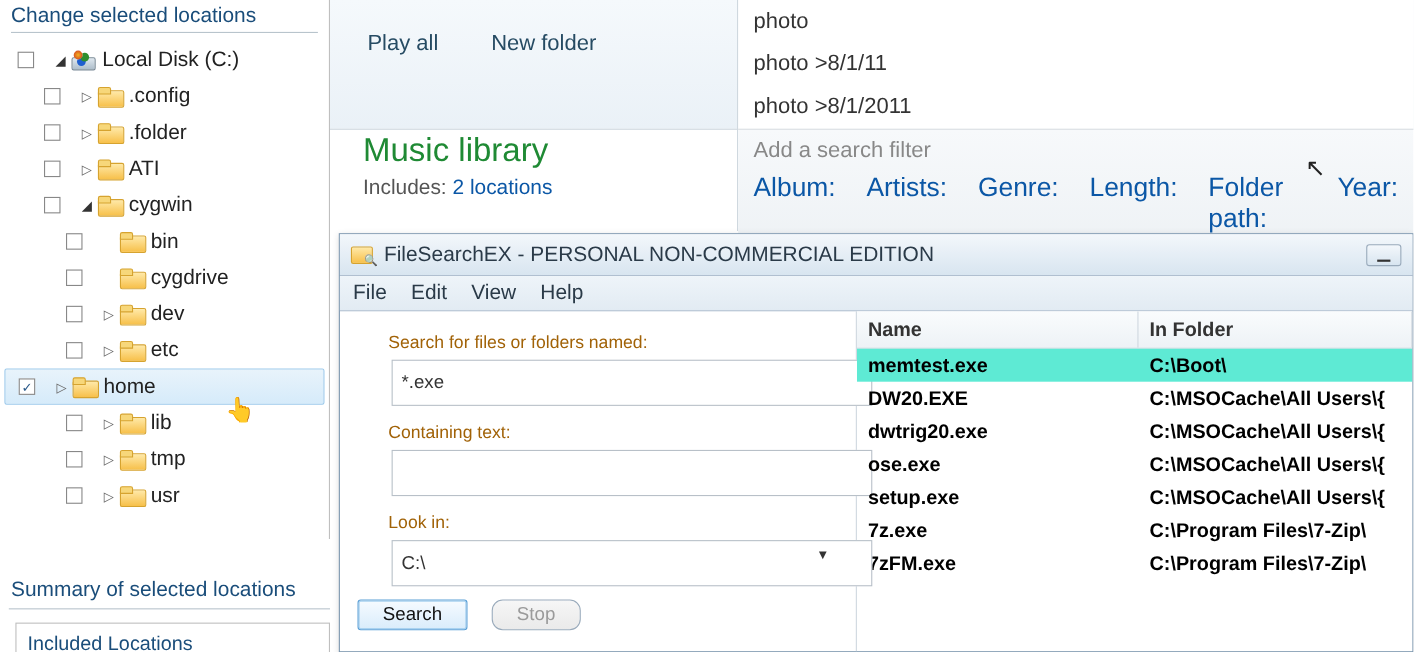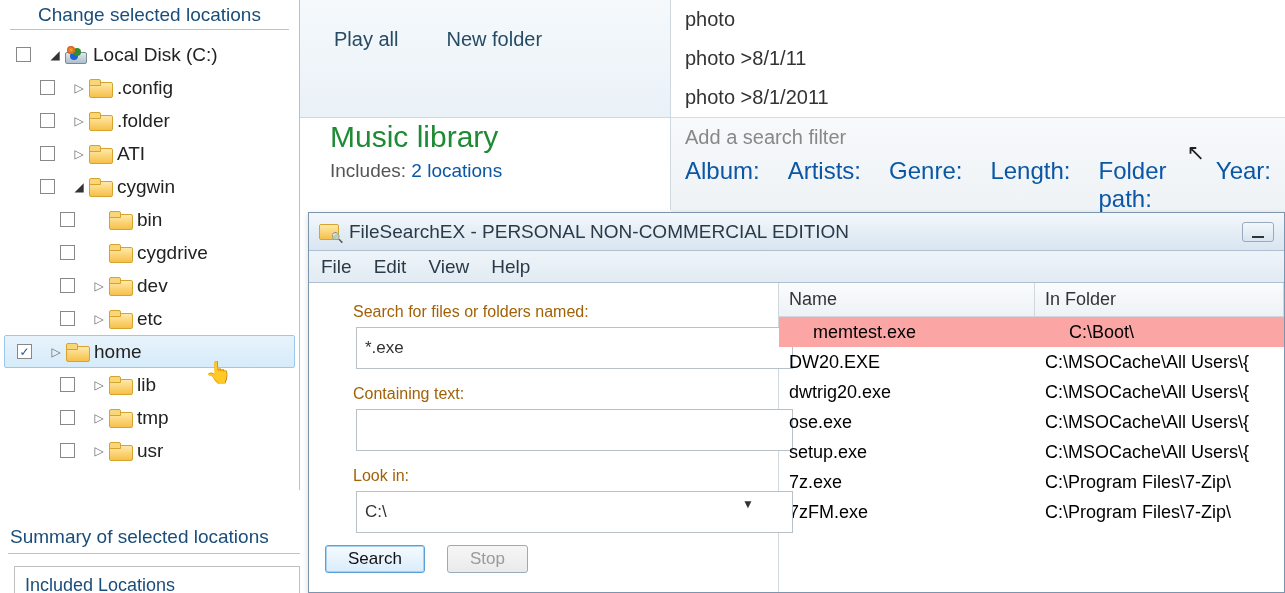--- a/index.html
+++ b/index.html
@@ -1,20 +1,20 @@
 <!DOCTYPE html>
 <html><head>
 <meta charset="utf-8">
 <style>
 * { box-sizing: border-box; font-family: "Segoe UI", Tahoma, sans-serif; }
 body { margin: 0; width: 1285px; height: 593px; background: #fff; position: relative; overflow: hidden; font-size: 18px; }
 
 
 .tree-panel { position: absolute; left: 0; top: 0; width: 300px; height: 490px; background: #fff; border-right: 1px solid #bfbfbf; }
-.tree-header { position: relative; color: #1a4d7a; padding: 4px 10px 2px 10px; font-size: 19px; text-align: center; }
+.tree-header { position: relative; color: #1a4d7a; padding: 4px 10px 2px 10px; font-size: 19px; }
 .tree-header::after { content:""; position:absolute; left:10px; right:10px; bottom:-2px; height:1px; background:#b8c4cc; }
 .tree { padding: 10px 0 0 0; }
 .tree-row { display: flex; align-items: center; height: 33px; padding-left: 16px; white-space: nowrap; }
 .tree-row.selected { background: linear-gradient(#e8f3fb,#d6ebfa); border: 1px solid #9cc9eb; border-radius: 2px; margin: 0 4px; padding-left: 12px; }
 .chk { width: 15px; height: 15px; border: 1px solid #888; background:#fff; display:inline-flex; align-items:center; justify-content:center; margin-right: 18px; flex-shrink:0; font-size:12px; color:#2a5a8a; }
 .arrow { width: 12px; display:inline-block; color:#6b6b6b; margin-right:4px; font-size:12px; text-align:center; }
 .arrow.open { color:#333; }
 .folder-icon { width: 22px; height: 18px; display:inline-block; margin-right:6px; position:relative; }
 .folder-icon::before { content:""; position:absolute; left:0; top:3px; width:22px; height:14px; background:linear-gradient(#ffe9a8,#f7c04a); border:1px solid #d6a32f; border-radius:2px; }
 .folder-icon::after { content:""; position:absolute; left:0; top:0; width:10px; height:5px; background:#f7d77a; border:1px solid #d6a32f; border-radius:2px 2px 0 0; }
@@ -61,29 +61,29 @@
 .fsex-menu { height:32px; background:linear-gradient(#eef4f9,#e2ebf3); border-bottom:1px solid #b0bfd0; display:flex; align-items:center; padding-left:12px; gap:22px; font-size:19px; color:#2a3a48; }
 .fsex-body { display:flex; height:calc(100% - 70px); }
 .fsex-left { width:470px; padding:20px 16px; border-right:1px solid #cfd8df; }
 .fsex-label { font-size:16px; color:#a16207; margin-bottom:6px;margin-left:28px; }
 .fsex-input { width:100%; height:42px; border:1px solid #b8c0c8; background:#fff; padding:0 8px; font-size:17px; color:#333; margin-bottom:16px;margin-left:31px; }
 .fsex-combo { position:relative; }
 .fsex-combo .caret { position:absolute; right:8px; top:6px; font-size:12px; color:#333; }
 .fsex-buttons { display:flex; gap:22px; margin-top:12px; }
 .fsex-btn { height:28px; padding:0 22px; border:1px solid #9ab; border-radius:3px; font-size:17px; display:flex; align-items:center; }
 .fsex-btn.primary { background:linear-gradient(#f6fbff,#d9ecfb); border:1px solid #5a9fd6; box-shadow:0 0 0 1px #a9d2f0 inset; color:#111; }
-.fsex-btn.disabled { color:#9a9a9a; background:linear-gradient(#f6f6f6,#eaeaea); }
-.fsex-right { flex:1; overflow:hidden; }
+.fsex-btn.disabled { color:#9a9a9a; background:linear-gradient(#f6f6f6,#eaeaea);border-radius:10px; }
+.fsex-right { flex:1; overflow:hidden;font-weight:bold; }
 .fsex-grid-head { display:flex; height:34px; border-bottom:1px solid #cfd8df; background:linear-gradient(#fafcfd,#edf2f6); }
 .fsex-grid-head div { padding:6px 10px; font-size:18px; color:#333; border-right:1px solid #d0d8df; }
 .col-name { width:256px; }
 .col-folder { flex:1; }
 .fsex-grid-body { }
 .fsex-row { display:flex; height:30px; align-items:center; font-size:18px; }
-.fsex-row.sel { background:#fca5a5;padding-left:24px; }
+.fsex-row.sel { background:#5eead4; }
 .fsex-row div { padding:0 10px; overflow:hidden; white-space:nowrap; }
 </style>
 </head>
 <body>
 
 <div class="tree-panel">
   <div class="tree-header">Change selected locations</div>
   <div class="tree">
     <div class="tree-row">
       <span class="chk"></span>

